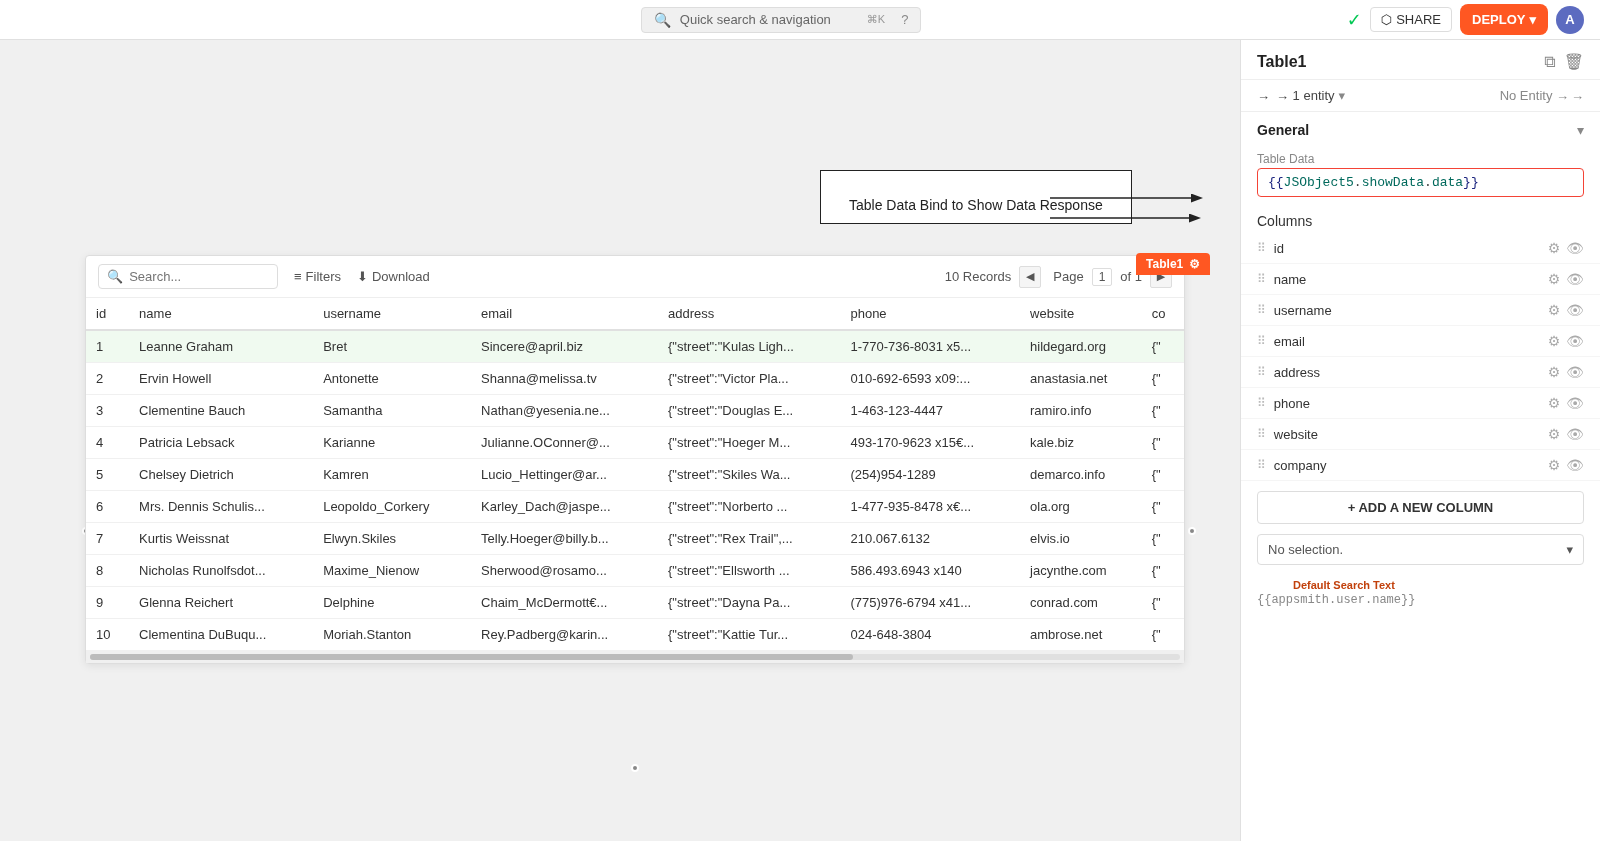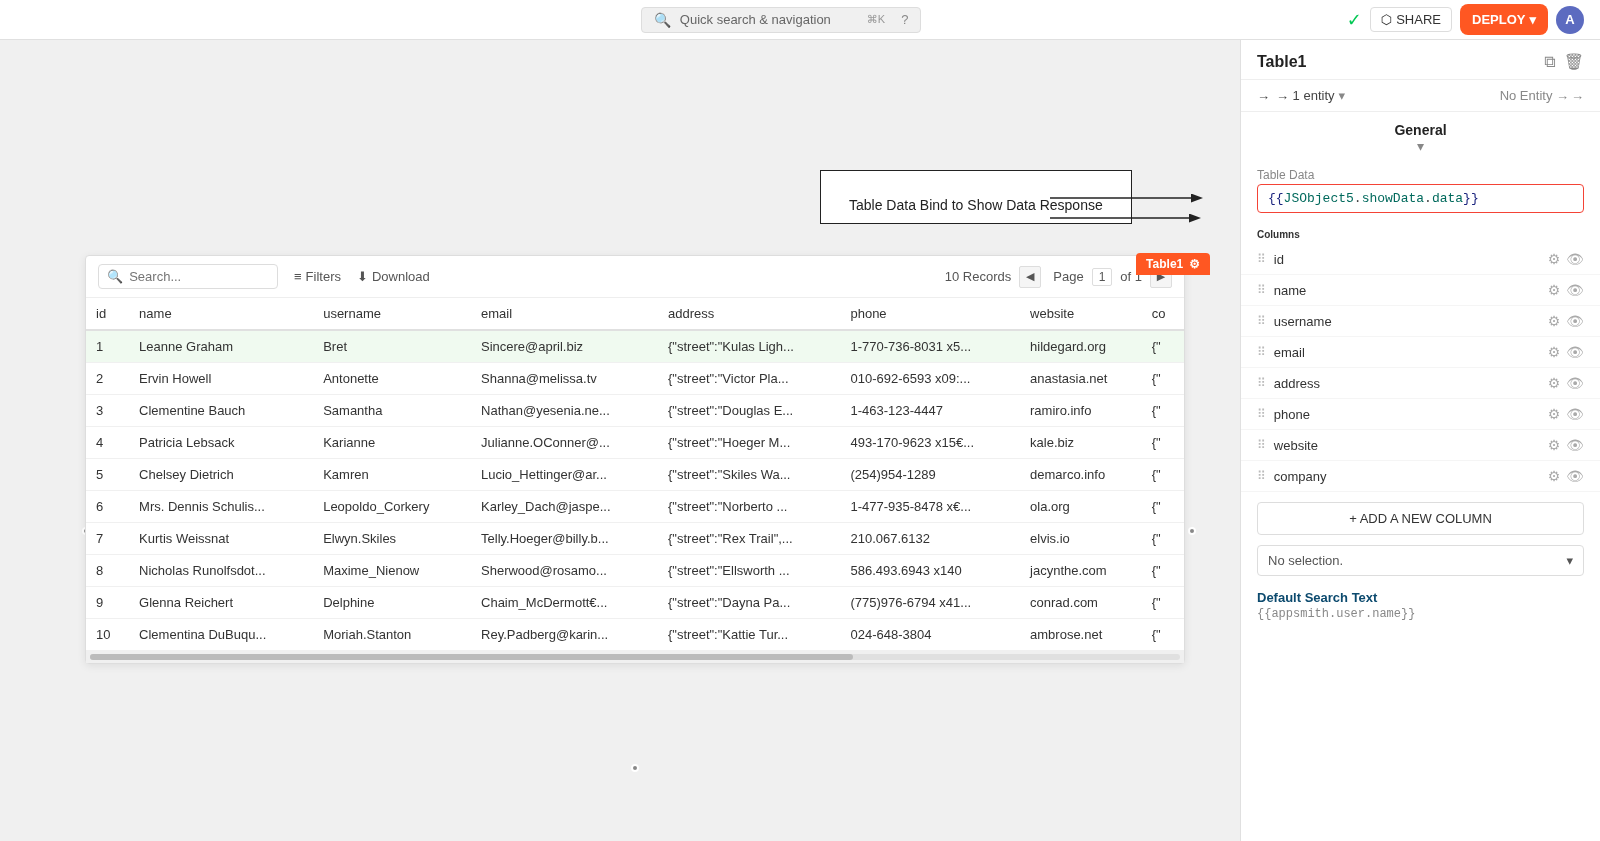--- a/index.html
+++ b/index.html
@@ -141,67 +141,66 @@
     .entity-row {
       padding: 8px 16px; display: flex; align-items: center; justify-content: space-between;
       border-bottom: 1px solid #eee;
     }
     .entity-left { display: flex; align-items: center; gap: 4px; font-size: 13px; color: #444; }
     .entity-right { font-size: 13px; color: #888; display: flex; align-items: center; gap: 2px; }
 
     .section-header {
       padding: 10px 16px; display: flex; align-items: center; justify-content: space-between;
       cursor: pointer;
-      flex-direction: column;
     }
     .section-title { font-size: 14px; font-weight: 600; color: #222; }
     .section-chevron { color: #888; font-size: 14px; }
 
     .property-label {
       padding: 4px 16px 2px; font-size: 12px; color: #888; font-weight: 500;
     }
     .code-input {
       margin: 0 16px 8px; border: 1.5px solid #f44336; border-radius: 4px;
       padding: 6px 10px; font-family: 'Courier New', monospace; font-size: 13px;
       background: #fff; color: #1a237e;
     }
     .code-input .syntax-curly { color: #1a237e; }
     .code-input .syntax-prop { color: #00695c; }
     .code-input .syntax-dot { color: #444; }
 
     .columns-label {
-      padding: 8px 16px 4px; font-size: 10px; font-weight: 700; color: #333;
+      padding: 8px 16px 4px; font-size: 14px; font-weight: 400; color: #333;
     }
     .column-row {
       display: flex; align-items: center; padding: 7px 16px;
       border-bottom: 1px solid #f5f5f5; gap: 8px;
     }
     .drag-handle { color: #bbb; font-size: 12px; cursor: grab; }
     .col-name { flex: 1; font-size: 13px; color: #333; }
     .col-actions { display: flex; gap: 6px; }
     .col-action-btn { color: #aaa; cursor: pointer; font-size: 14px; background: none; border: none; }
 
     .add-column-btn {
       margin: 10px 16px; width: calc(100% - 32px);
       border: 1px solid #ddd; border-radius: 4px; background: #fff;
-      padding: 8px; font-size: 13px; font-weight: 400; color: #333;
+      padding: 8px; font-size: 13px; font-weight: 700; color: #333;
       cursor: pointer; text-align: center;
     }
 
     .primary-key-label {
       padding: 6px 16px 2px; font-size: 13px; font-weight: 600; color: #333;
     }
     .primary-key-select {
       margin: 0 16px 8px; width: calc(100% - 32px);
       border: 1px solid #ddd; border-radius: 4px; padding: 7px 10px;
       font-size: 13px; color: #555; background: #fff;
       display: flex; align-items: center; justify-content: space-between; cursor: pointer;
     }
     .default-search-label {
-      padding: 6px 16px 2px; font-size: 13px; font-weight: 600; color: #0c4a6e;
+      padding: 6px 16px 2px; font-size: 11px; font-weight: 600; color: #c2410c; margin-left: 36px;
     }
     .default-search-value {
       margin: 0 16px; font-family: 'Courier New', monospace; font-size: 12px; color: #888;
     }
 
     
     .resize-dot {
       position: absolute; width: 8px; height: 8px; border-radius: 50%;
       background: #888; border: 2px solid #fff;
     }

